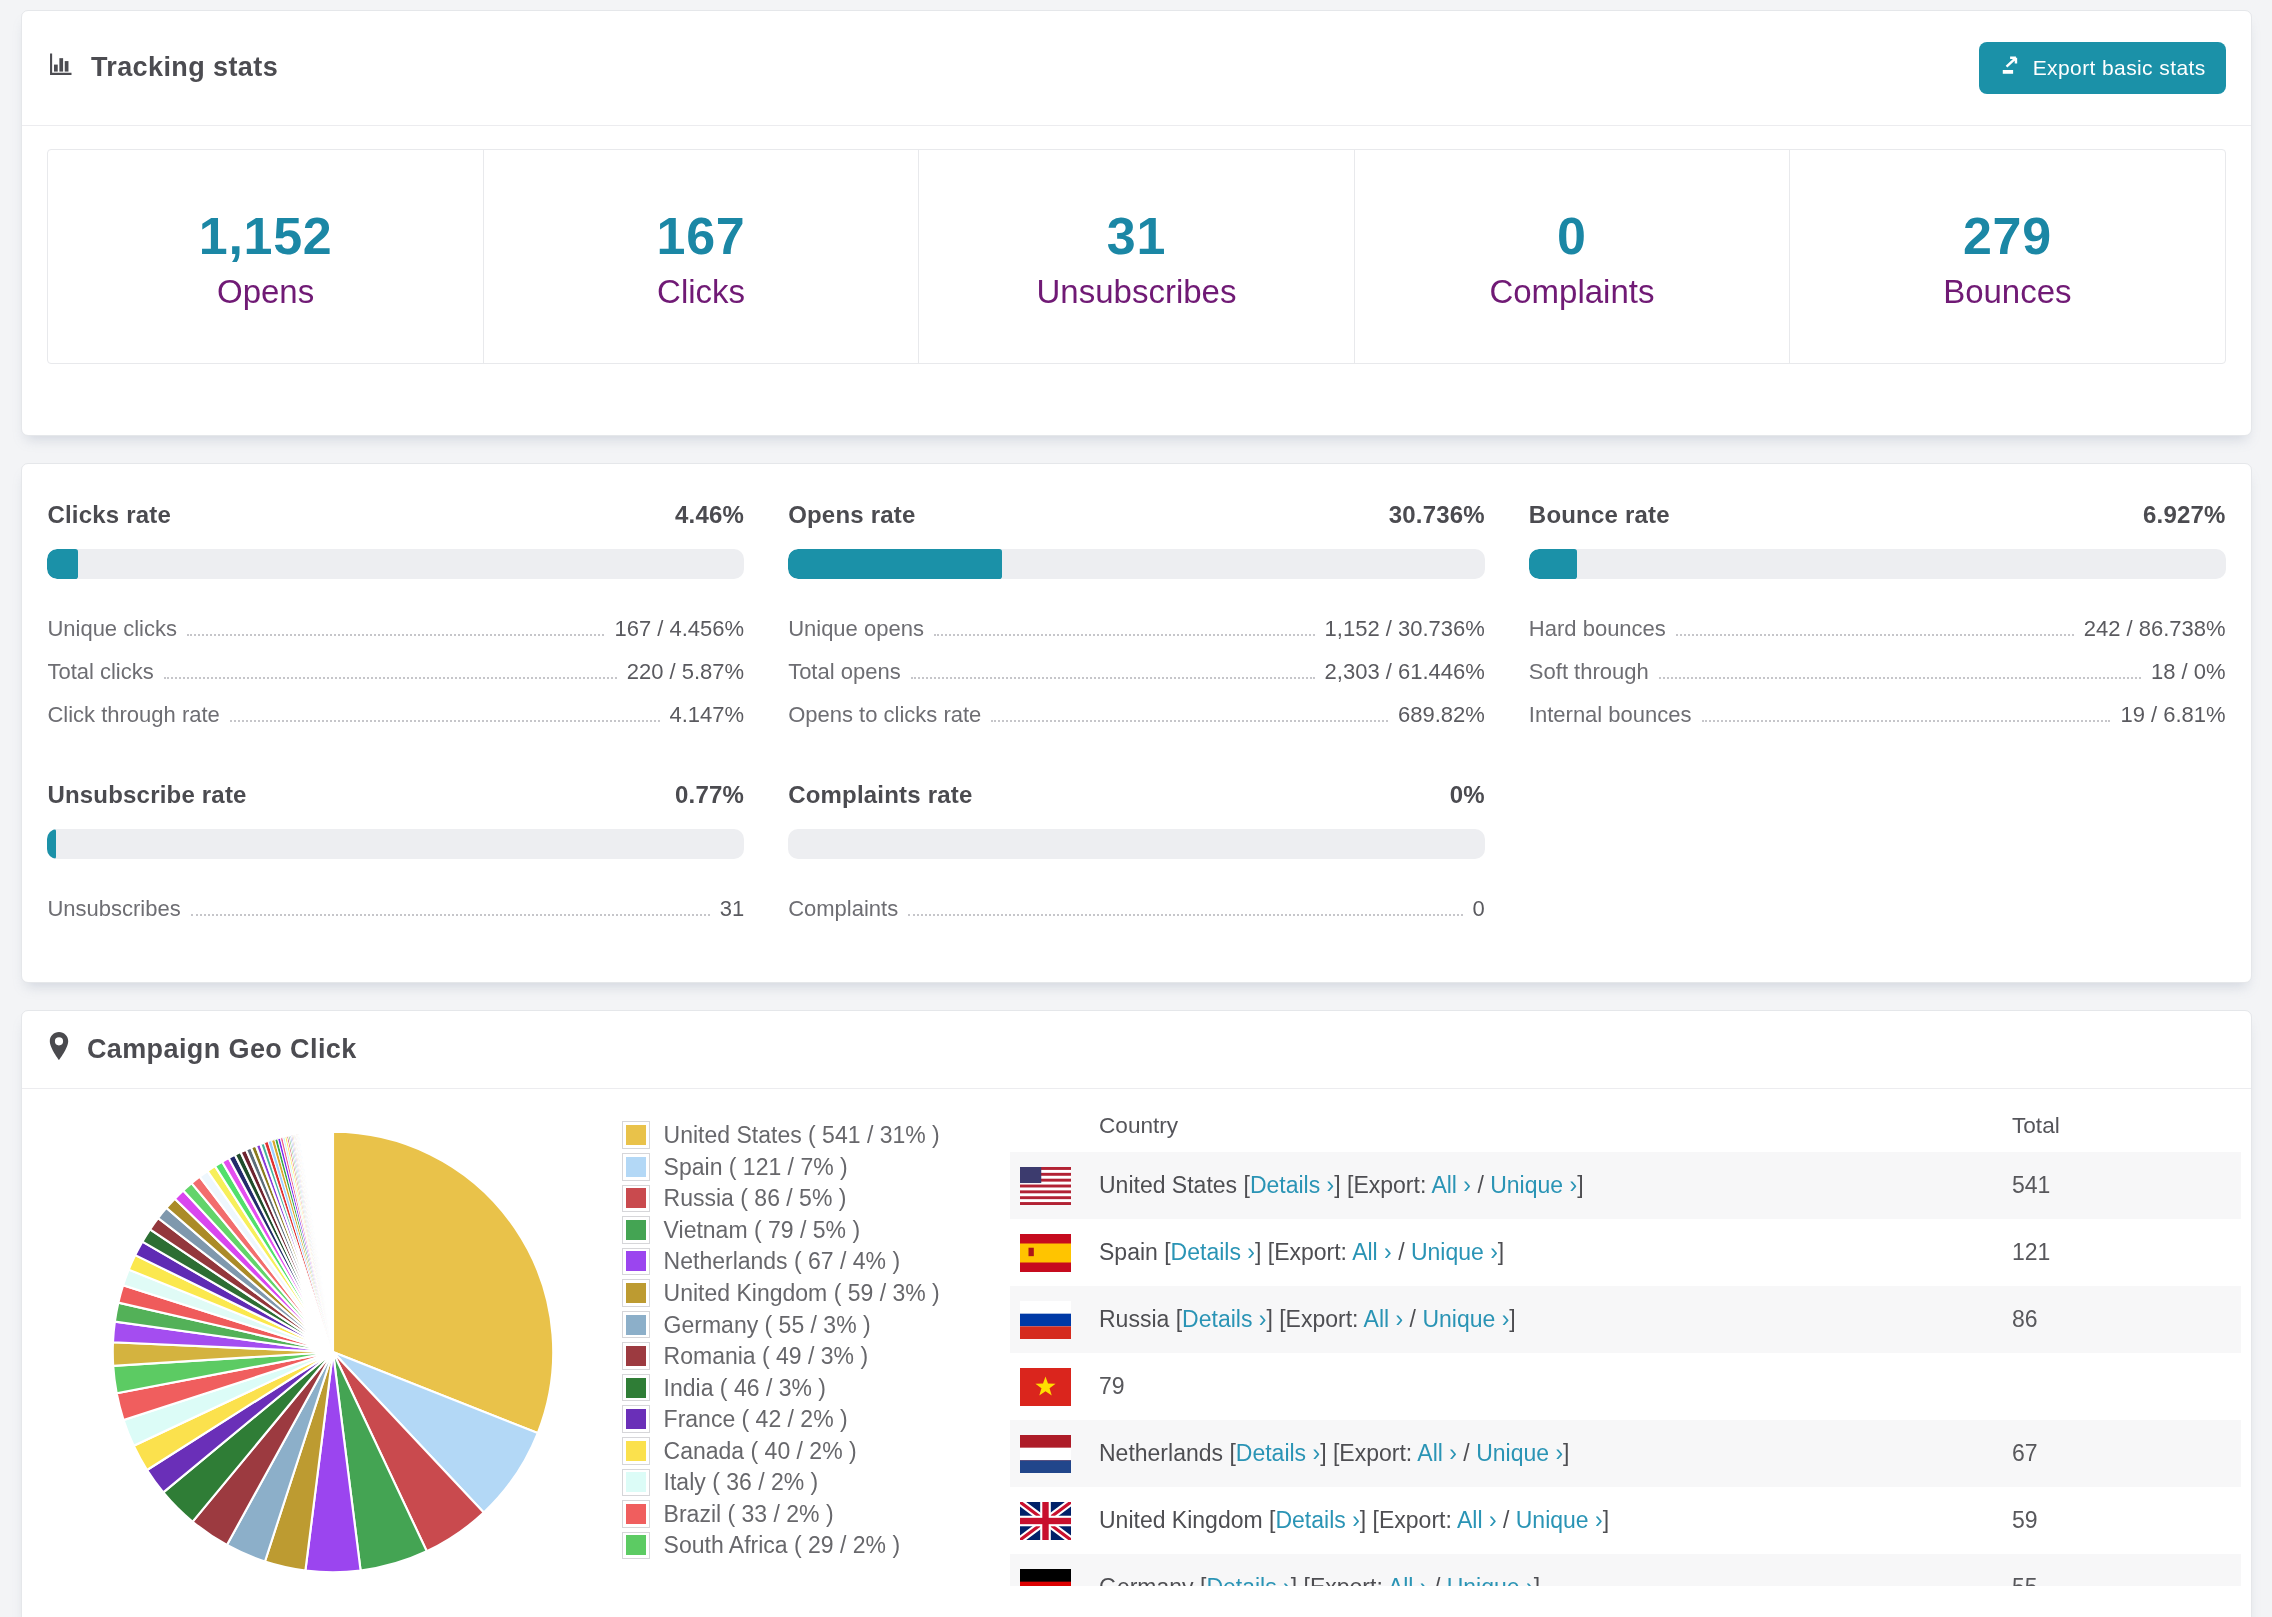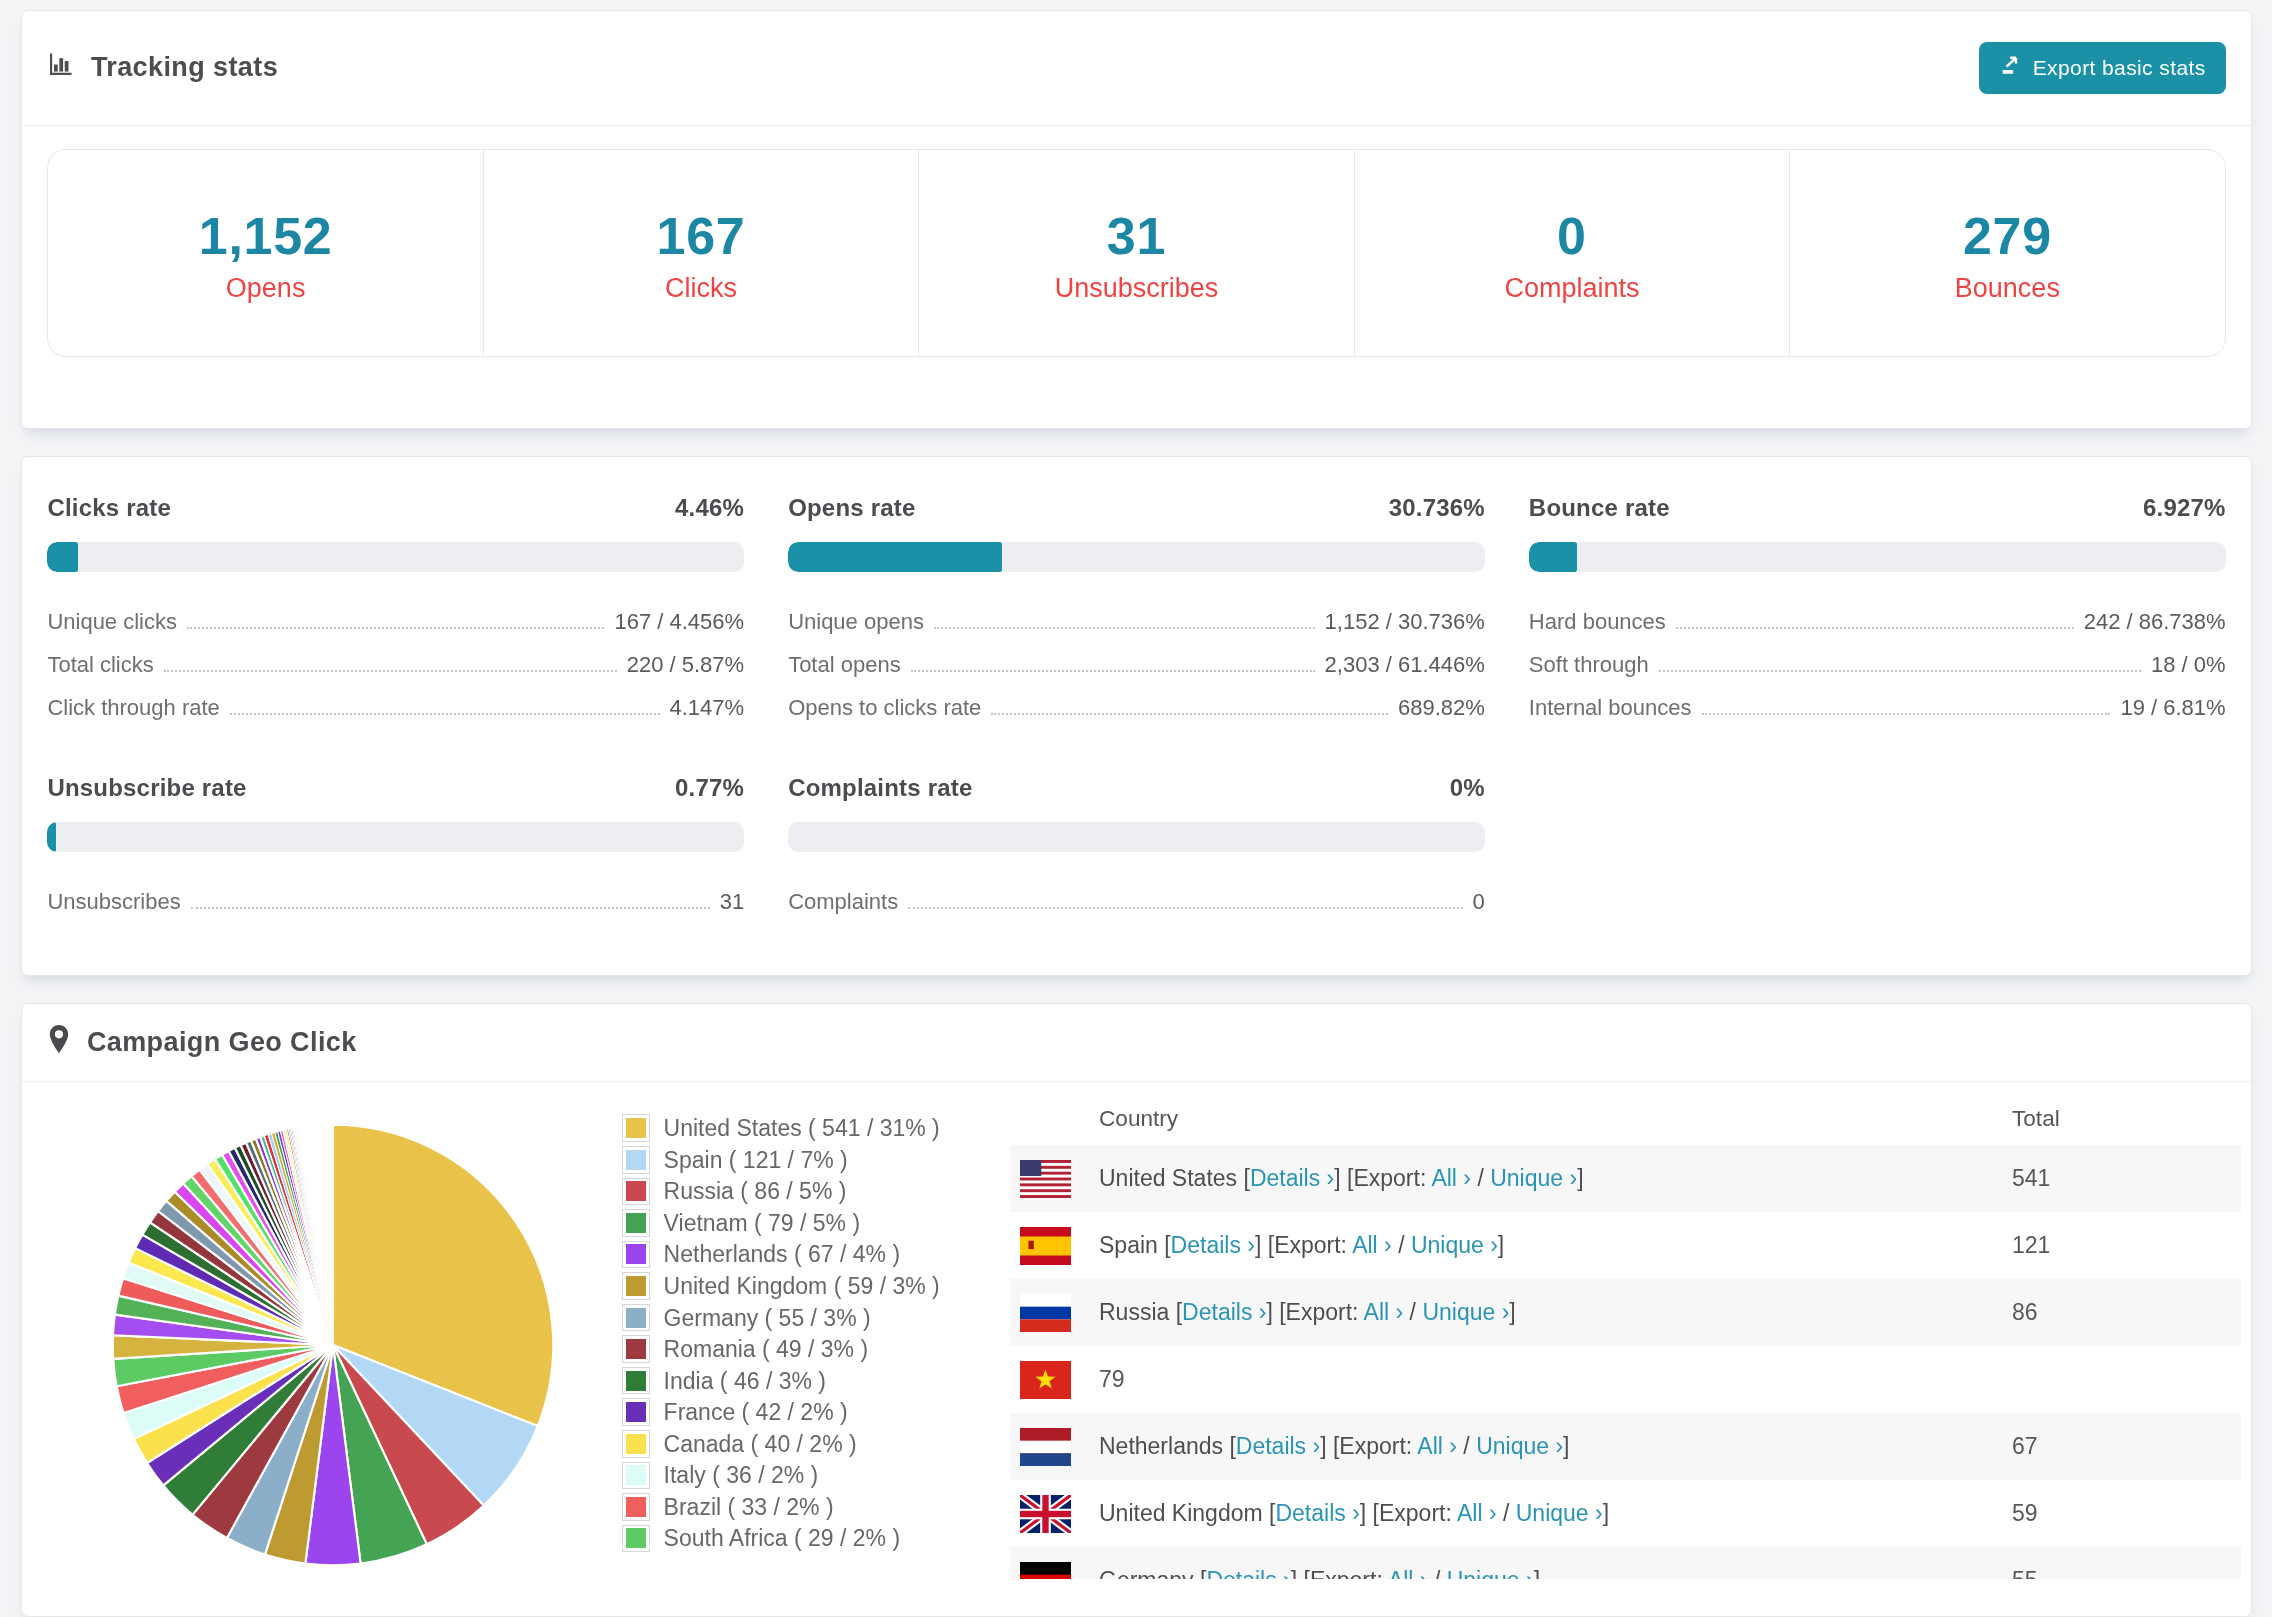--- a/index.html
+++ b/index.html
@@ -22,25 +22,25 @@
   .divider{height:0.7px;background:#ececef}
 
   
   .btn{
     display:flex;align-items:center;gap:11.3px;cursor:pointer;
     background:#1b91a8;color:#fff;border:none;border-radius:8px;
     font-size:21px;padding:12px 20px;font-family:inherit;letter-spacing:0.4px;
   }
 
   
-  .stats-row{display:flex;margin:24px 25.4px 71px;border:0.7px solid #e8e9ec;border-radius:19px}
+  .stats-row{display:flex;margin:24px 25.4px 71px;border:0.7px solid #e8e9ec;border-radius:4px}
   .stat-box{flex:1;text-align:center;padding:56px 0 52px}
   .stat-box + .stat-box{border-left:0.7px solid #e8e9ec}
   .stat-value{font-size:52px;font-weight:700;color:#1b87a5;letter-spacing:0.7px}
-  .stat-label{font-size:27px;color:#ef4444;margin-top:7px}
+  .stat-label{font-size:33px;color:#701a75;margin-top:7px}
 
   
   .rates{padding:37px 25.4px 52px;display:grid;grid-template-columns:repeat(3,1fr);column-gap:44px;row-gap:45px}
   .rate-head{display:flex;justify-content:space-between;align-items:baseline;margin-bottom:20px}
   .rate-title,.rate-value{font-size:24px;font-weight:700;color:#4b4b50;letter-spacing:0.2px}
   .bar{height:30px;background:#edeef1;border-radius:10px;margin-bottom:28px;position:relative;overflow:hidden}
   .bar-fill{height:100%;background:#1b91a8;border-radius:10px 2.8px 2.8px 10px}
   .rate-row{display:flex;align-items:flex-end;padding:8.5px 0;font-size:22px}
   .rl{color:#6e6e73;white-space:nowrap}
   .rv{color:#5a5a5f;white-space:nowrap}

